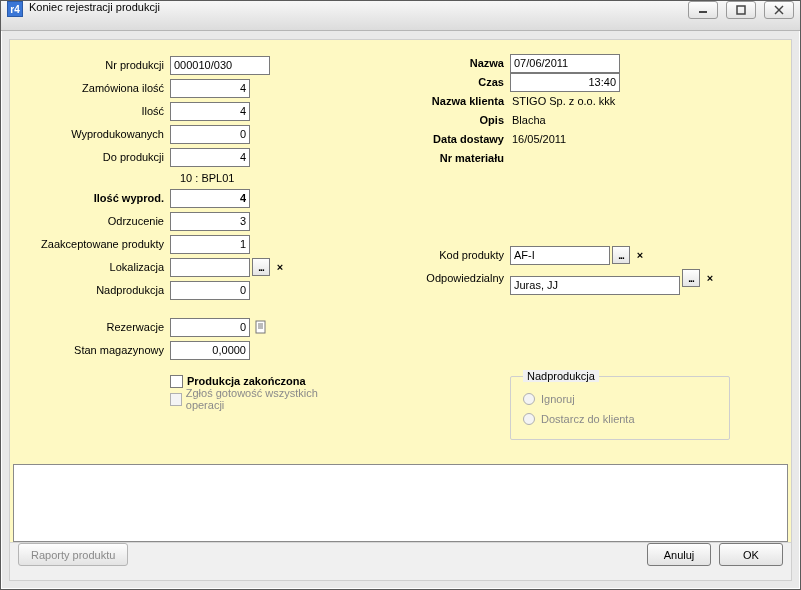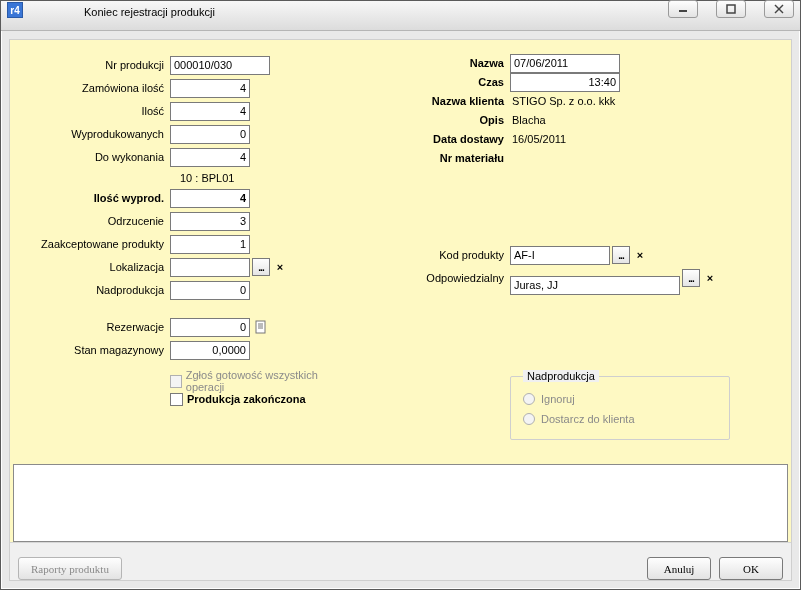--- a/index.html
+++ b/index.html
@@ -17,32 +17,32 @@
     border: 1px solid #5a5a5a;
     display: flex;
     flex-direction: column;
     box-shadow: 0 0 0 1px #fff inset;
   }
   .titlebar {
     height: 30px;
     background: linear-gradient(#f7f7f7, #dcdcdc);
     border-bottom: 1px solid #b5b5b5;
     display: flex;
-    align-items: flex-end;
-    padding: 0 6px 12px 6px;
-    gap: 16px;
+    align-items: flex-start;
+    padding: 0 6px 0 6px;
+    gap: 6px;
   }
   .titlebar .app-icon {
     width: 16px; height: 16px;
     background: #3a76d6;
     border: 1px solid #2a5aa8;
     display:inline-flex; align-items:center; justify-content:center;
     color:#fff; font-weight:bold; font-size:10px;
   }
-  .titlebar .title { flex: 0 0 auto; margin-left: 45px; }
+  .titlebar .title { flex: 0 0 auto; }
   .titlebar .spacer { flex: 1 1 auto; }
   .win-btn {
     width: 30px; height: 18px;
     border: 1px solid #9a9a9a;
     border-radius: 3px;
     background: linear-gradient(#fefefe,#e3e3e3);
     display: inline-flex; align-items:center; justify-content:center;
     margin-left: 2px;
     color:#444;
     font-size: 10px;
@@ -164,25 +164,24 @@
   .big-text {
     margin: 0 3px 0 3px;
     height: 78px;
     background:#fff;
     border: 1px solid #8a8a8a;
   }
   .button-bar {
     height: 38px;
     border-top: 1px solid #d6d6d6;
     display:flex;
-    align-items:flex-end;
+    align-items:flex-start;
     padding: 0 8px;
     gap:8px;
     background:#f0f0f0;
-    font-family:Liberation Serif, serif;
   }
   .button-bar .spacer { flex:1 1 auto; }
   .btn {
     height: 23px;
     min-width: 64px;
     padding: 0 12px;
     border: 1px solid #7a7a7a;
     border-radius: 3px;
     background: linear-gradient(#fefefe,#e3e3e3);
     font: inherit;
@@ -235,21 +234,21 @@
           </div>
           <div class="row">
             <span class="lbl">Ilość</span>
             <input class="textbox num w80" value="4" style="">
           </div>
           <div class="row">
             <span class="lbl">Wyprodukowanych</span>
             <input class="textbox num w80" value="0" style="">
           </div>
           <div class="row">
-            <span class="lbl">Do wykonania</span>
+            <span class="lbl">Do produkcji</span>
             <input class="textbox num w80" value="4" style="">
           </div>
           <div class="small-note">10 :    BPL01</div>
           <div class="row">
             <span class="lbl bold">Ilość wyprod.</span>
             <input class="textbox num w80" style="font-weight: bold;" value="4">
           </div>
           <div class="row">
             <span class="lbl">Odrzucenie</span>
             <input class="textbox num w80" value="3" style="">
@@ -283,27 +282,27 @@
                 </svg>
             </span>
           </div>
           <div class="row">
             <span class="lbl">Stan magazynowy</span>
             <input class="textbox num w80" value="0,0000" style="">
           </div>
 
           <div style="height:10px"></div>
 
+          <div class="check-row">
+            <span class="fakecb"></span>
+            <span style="font-weight:bold">Produkcja zakończona</span>
+          </div>
           <div class="check-row disabled">
             <span class="fakecb disabled"></span>
             <span>Zgłoś gotowość wszystkich operacji</span>
-          </div>
-          <div class="check-row">
-            <span class="fakecb"></span>
-            <span style="font-weight:bold">Produkcja zakończona</span>
           </div>
         </div>
 
         <div class="col col-right">
           <div class="right-info">
             <div class="row">
               <span class="lbl">Nazwa</span>
               <input class="textbox w110" value="07/06/2011" style="">
             </div>
             <div class="row">

